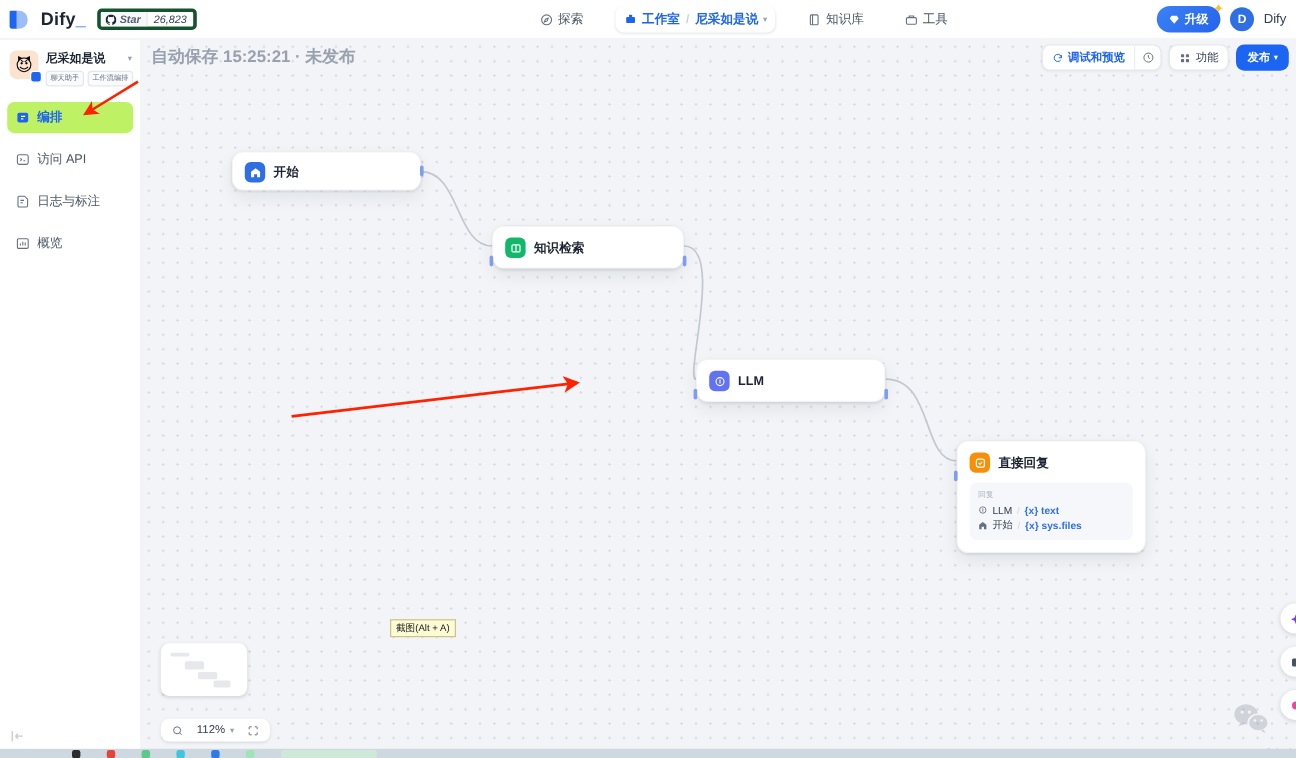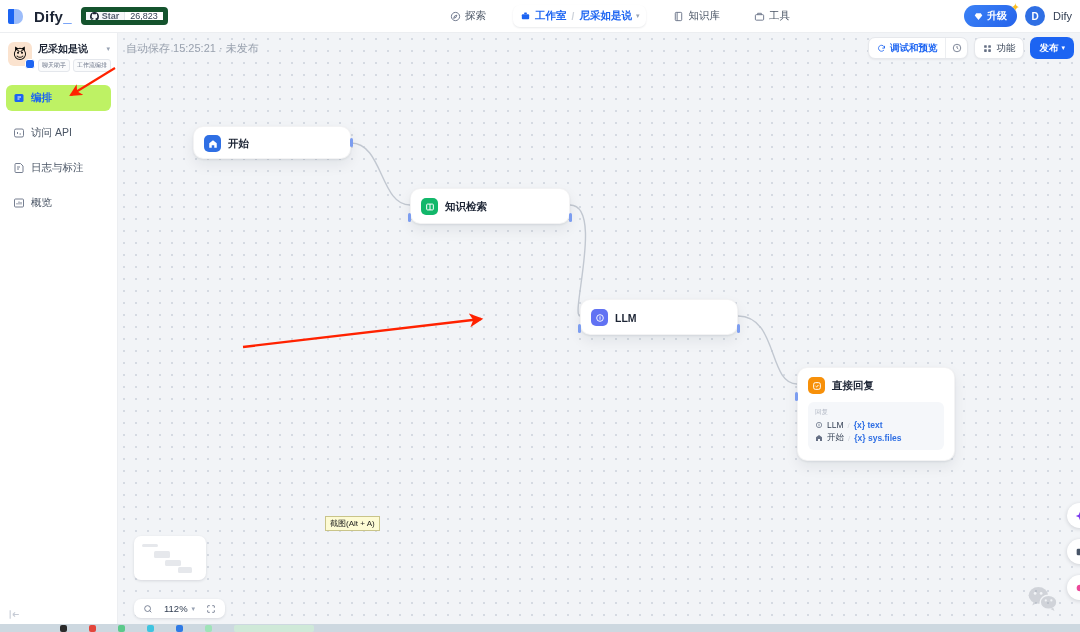--- a/index.html
+++ b/index.html
@@ -15,21 +15,21 @@
     position: absolute; top: 0; left: 0; width: 1080px; height: 33px;
     background: #ffffff; border-bottom: 1px solid #eceef1;
     display: flex; align-items: center; z-index: 40;
   }
   .hdr-left { display: flex; align-items: flex-end; gap: 9px; padding-left: 8px; width: 360px; }
   .logo-mark { width: 17px; height: 17px; position: relative; }
   .logo-mark .b1 { position: absolute; left: 0; top: 1px; width: 6px; height: 15px; background: #1c64f2; border-radius: 1px 0 0 2px; }
   .logo-mark .b2 { position: absolute; left: 6px; top: 1px; width: 9px; height: 15px; background: #9dbdfa; border-radius: 0 7px 7px 0; }
   .logo-text { font-size: 15px; font-weight: 700; color: #1c2434; letter-spacing: .2px; }
   .logo-text .us { color: #1c64f2; }
-  .star-pill { display: flex; align-items: center; height: 18px; border: 5px solid #14532d; border-radius: 4px; overflow: hidden; background: #fff; }
+  .star-pill { display: flex; align-items: center; height: 18px; border: 3px solid #14532d; border-radius: 4px; overflow: hidden; background: #fff; font-style: italic; }
   .star-a { display: flex; align-items: center; gap: 3px; padding: 0 5px 0 4px; height: 100%; background: #f7f8fa; }
   .star-a .lbl { font-size: 9px; font-weight: 700; color: #545e6e; }
   .star-b { padding: 0 5px; font-size: 9px; color: #344054; border-left: 1px solid #e3e6eb; height: 100%; display: flex; align-items: center; }
 
   .hdr-nav { flex: 1; display: flex; align-items: flex-start; justify-content: center; gap: 20px; }
   .nav-item { display: flex; align-items: center; gap: 4px; font-size: 10.5px; color: #495464; padding: 4px 7px; border-radius: 7px; cursor: pointer; }
   .nav-item.active { background: #fff; box-shadow: 0 1px 2px rgba(16,24,40,.09); color: #1c64f2; font-weight: 700; }
   .nav-sep { color: #cdd2da; font-size: 10px; margin: 0 1px; }
   .nav-sub { font-size: 10.5px; color: #1c64f2; font-weight: 700; }
   .chev { font-size: 7px; color: #98a2b3; }
@@ -61,21 +61,21 @@
   .collapse-btn { position: absolute; left: 8px; bottom: 7px; cursor: pointer; opacity: .55; }
 
   
   .canvas {
     position: absolute; top: 33px; left: 118px; width: 962px; height: 599px;
     background-color: #f2f4f7;
     background-image: radial-gradient(#d5dae2 .85px, transparent .85px);
     background-size: 12px 12px; overflow: hidden;
   }
   .wf-topbar { position: absolute; top: 0; left: 0; width: 962px; height: 30px; display: flex; align-items: center; justify-content: space-between; padding: 0 6px 0 8px; z-index: 22; }
-  .autosave { font-size: 11px; color: #99a1ae; }
+  .autosave { font-size: 14px; color: #99a1ae; font-weight: bold; }
   .wf-actions { display: flex; align-items: center; gap: 6px; }
   .btn-grp { display: flex; align-items: center; background: #fff; border: 1px solid #e6e8ec; border-radius: 7px; box-shadow: 0 1px 2px rgba(16,24,40,.05); height: 22px; }
   .btn-ghost { display: flex; align-items: center; gap: 4px; padding: 0 8px; font-size: 9.5px; color: #1c64f2; font-weight: 600; height: 100%; cursor: pointer; }
   .btn-ico-sq { width: 22px; height: 100%; display: flex; align-items: center; justify-content: center; border-left: 1px solid #eceef1; cursor: pointer; }
   .btn-feat { display: flex; align-items: center; gap: 4px; background: #fff; border: 1px solid #e6e8ec; border-radius: 7px; height: 22px; padding: 0 8px; font-size: 9.5px; color: #344054; box-shadow: 0 1px 2px rgba(16,24,40,.05); cursor: pointer; }
   .btn-pub { display: flex; align-items: center; gap: 3px; background: #1c64f2; color: #fff; border-radius: 7px; height: 22px; padding: 0 9px; font-size: 9.5px; font-weight: 600; cursor: pointer; }
 
   
   .node { position: absolute; background: #fff; border-radius: 10px; box-shadow: 0 1px 2px rgba(16,24,40,.08), 0 6px 14px rgba(16,24,40,.07); border: 1px solid rgba(16,24,40,.05); }
   .node-head { display: flex; align-items: center; gap: 7px; padding: 9px 10px 8px 10px; }

